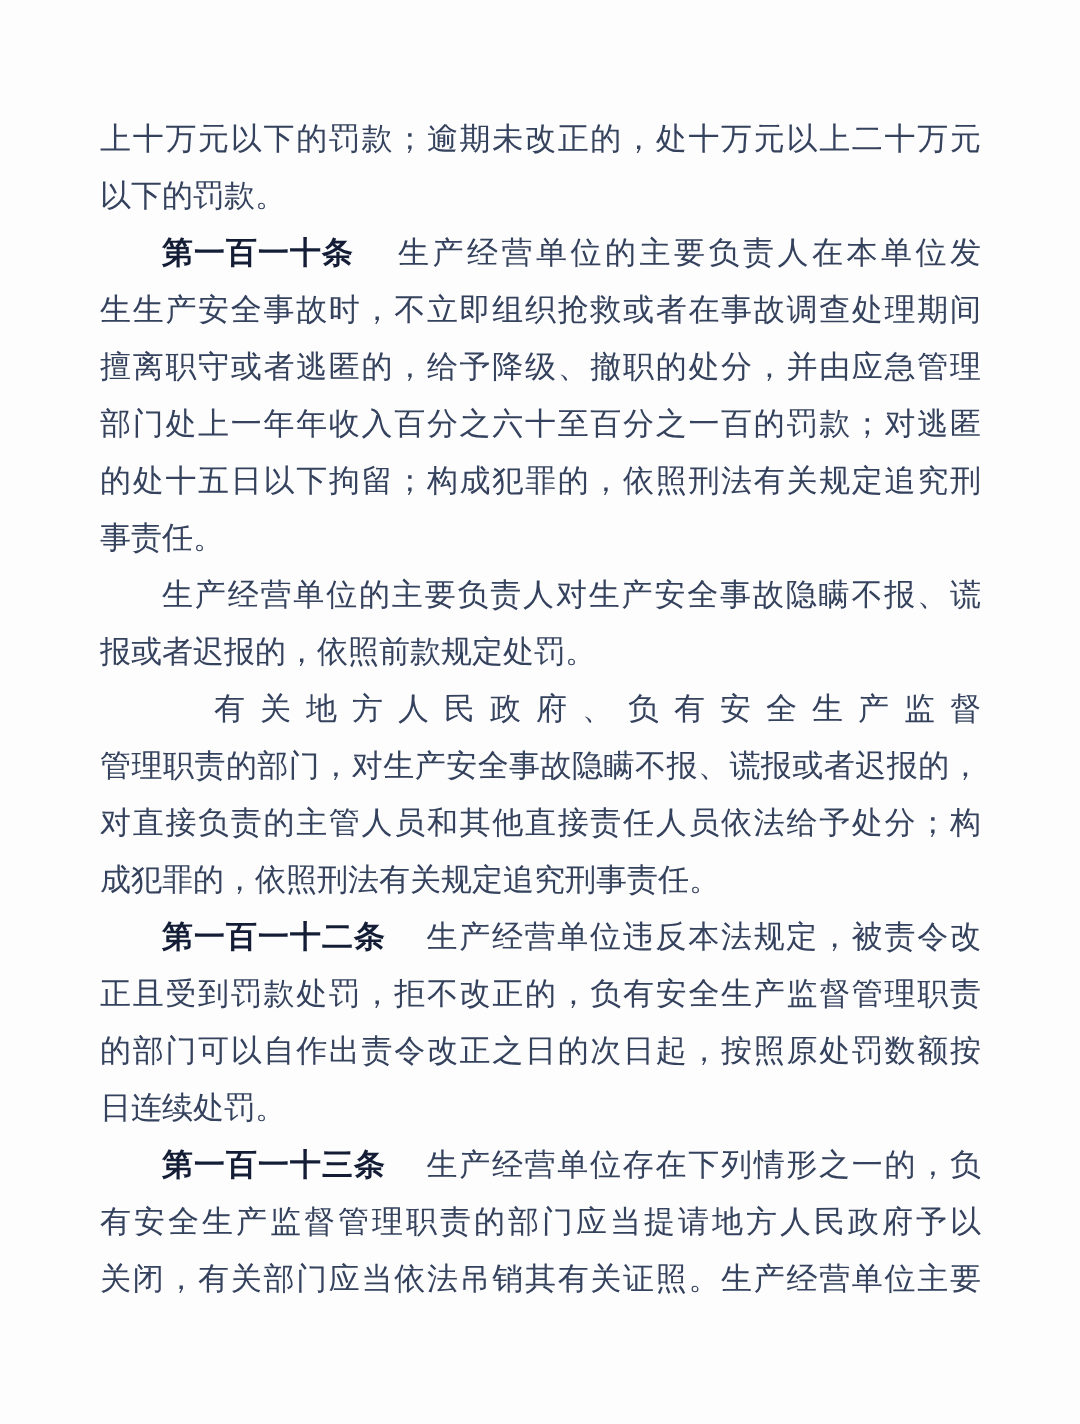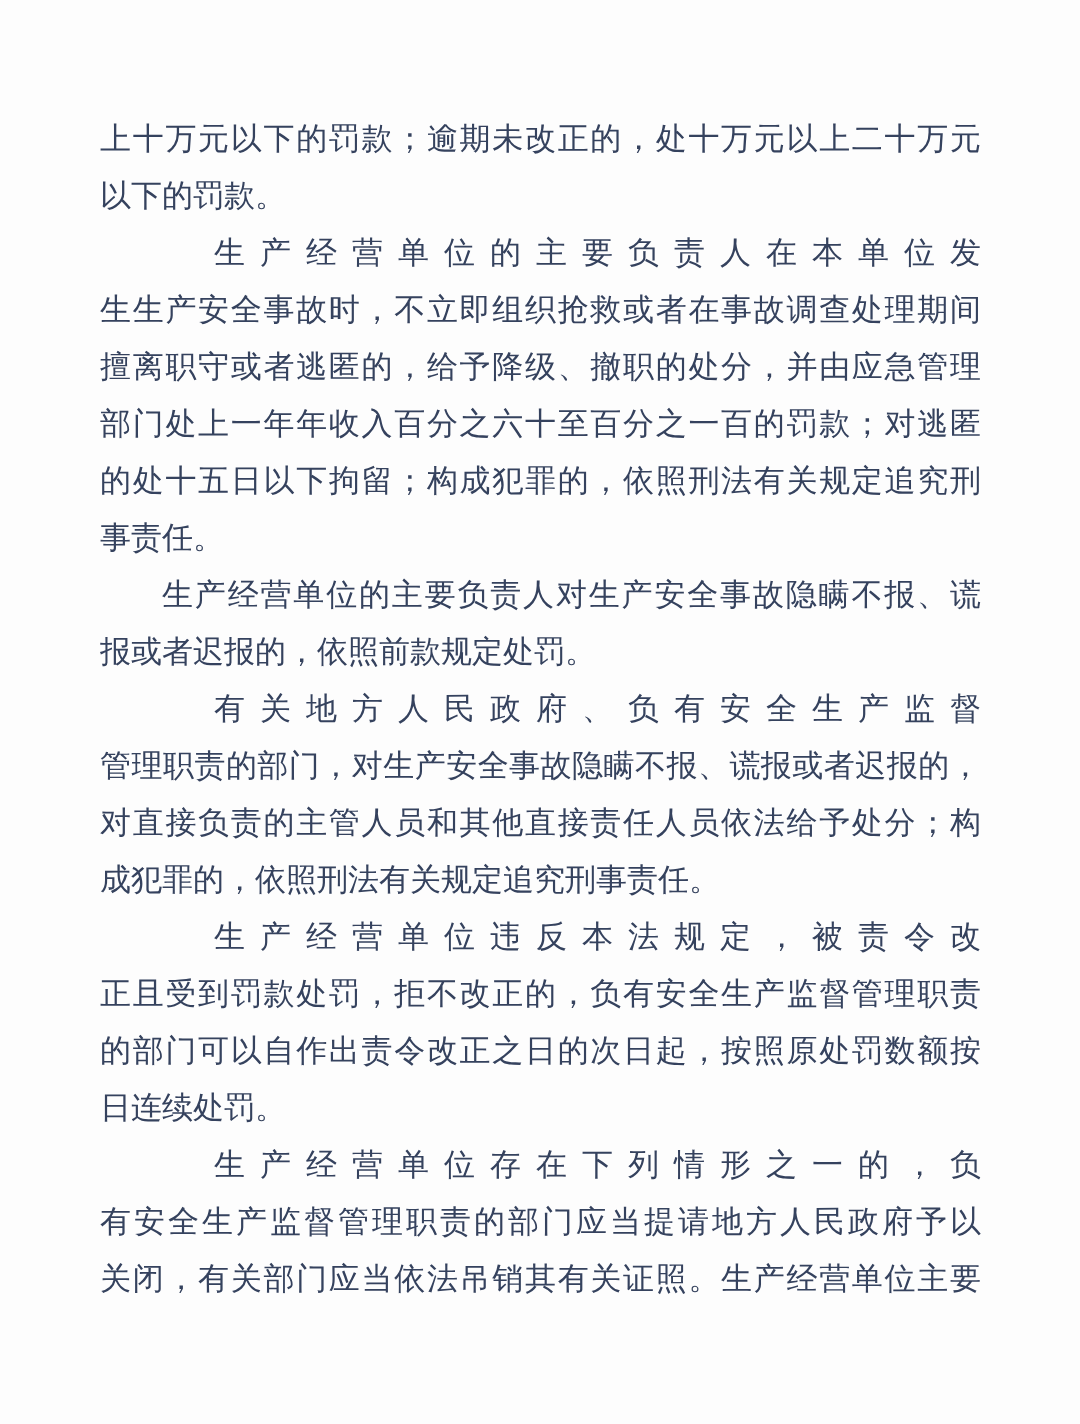--- a/index.html
+++ b/index.html
@@ -57,42 +57,42 @@
 </head>
 <body>
 
 <div class="page" style="background: rgb(253, 253, 253); color: rgb(53, 66, 94);">
   <div class="text-block">
       <div class="paragraph">
         <div class="line justify"><span>上</span><span>十</span><span>万</span><span>元</span><span>以</span><span>下</span><span>的</span><span>罚</span><span>款</span><span>；</span><span>逾</span><span>期</span><span>未</span><span>改</span><span>正</span><span>的</span><span>，</span><span>处</span><span>十</span><span>万</span><span>元</span><span>以</span><span>上</span><span>二</span><span>十</span><span>万</span><span>元</span></div>
         <div class="line natural"><span>以</span><span>下</span><span>的</span><span>罚</span><span>款</span><span>。</span></div>
       </div>
       <div class="paragraph">
-        <div class="line justify indent"><span class="lead-gap"></span><span>生</span><span>产</span><span>经</span><span>营</span><span>单</span><span>位</span><span>的</span><span>主</span><span>要</span><span>负</span><span>责</span><span>人</span><span>在</span><span>本</span><span>单</span><span>位</span><span>发</span></div>
+        <div class="line justify indent"><span class="lead" style="color: rgb(20, 29, 54);">第一百一十条</span><span class="lead-gap"></span><span>生</span><span>产</span><span>经</span><span>营</span><span>单</span><span>位</span><span>的</span><span>主</span><span>要</span><span>负</span><span>责</span><span>人</span><span>在</span><span>本</span><span>单</span><span>位</span><span>发</span></div>
         <div class="line justify"><span>生</span><span>生</span><span>产</span><span>安</span><span>全</span><span>事</span><span>故</span><span>时</span><span>，</span><span>不</span><span>立</span><span>即</span><span>组</span><span>织</span><span>抢</span><span>救</span><span>或</span><span>者</span><span>在</span><span>事</span><span>故</span><span>调</span><span>查</span><span>处</span><span>理</span><span>期</span><span>间</span></div>
         <div class="line justify"><span>擅</span><span>离</span><span>职</span><span>守</span><span>或</span><span>者</span><span>逃</span><span>匿</span><span>的</span><span>，</span><span>给</span><span>予</span><span>降</span><span>级</span><span>、</span><span>撤</span><span>职</span><span>的</span><span>处</span><span>分</span><span>，</span><span>并</span><span>由</span><span>应</span><span>急</span><span>管</span><span>理</span></div>
         <div class="line justify"><span>部</span><span>门</span><span>处</span><span>上</span><span>一</span><span>年</span><span>年</span><span>收</span><span>入</span><span>百</span><span>分</span><span>之</span><span>六</span><span>十</span><span>至</span><span>百</span><span>分</span><span>之</span><span>一</span><span>百</span><span>的</span><span>罚</span><span>款</span><span>；</span><span>对</span><span>逃</span><span>匿</span></div>
         <div class="line justify"><span>的</span><span>处</span><span>十</span><span>五</span><span>日</span><span>以</span><span>下</span><span>拘</span><span>留</span><span>；</span><span>构</span><span>成</span><span>犯</span><span>罪</span><span>的</span><span>，</span><span>依</span><span>照</span><span>刑</span><span>法</span><span>有</span><span>关</span><span>规</span><span>定</span><span>追</span><span>究</span><span>刑</span></div>
         <div class="line natural"><span>事</span><span>责</span><span>任</span><span>。</span></div>
       </div>
       <div class="paragraph">
         <div class="line justify indent"><span>生</span><span>产</span><span>经</span><span>营</span><span>单</span><span>位</span><span>的</span><span>主</span><span>要</span><span>负</span><span>责</span><span>人</span><span>对</span><span>生</span><span>产</span><span>安</span><span>全</span><span>事</span><span>故</span><span>隐</span><span>瞒</span><span>不</span><span>报</span><span>、</span><span>谎</span></div>
         <div class="line natural"><span>报</span><span>或</span><span>者</span><span>迟</span><span>报</span><span>的</span><span>，</span><span>依</span><span>照</span><span>前</span><span>款</span><span>规</span><span>定</span><span>处</span><span>罚</span><span>。</span></div>
       </div>
       <div class="paragraph">
         <div class="line justify indent"><span class="lead-gap"></span><span>有</span><span>关</span><span>地</span><span>方</span><span>人</span><span>民</span><span>政</span><span>府</span><span>、</span><span>负</span><span>有</span><span>安</span><span>全</span><span>生</span><span>产</span><span>监</span><span>督</span></div>
         <div class="line justify"><span>管</span><span>理</span><span>职</span><span>责</span><span>的</span><span>部</span><span>门</span><span>，</span><span>对</span><span>生</span><span>产</span><span>安</span><span>全</span><span>事</span><span>故</span><span>隐</span><span>瞒</span><span>不</span><span>报</span><span>、</span><span>谎</span><span>报</span><span>或</span><span>者</span><span>迟</span><span>报</span><span>的</span><span>，</span></div>
         <div class="line justify"><span>对</span><span>直</span><span>接</span><span>负</span><span>责</span><span>的</span><span>主</span><span>管</span><span>人</span><span>员</span><span>和</span><span>其</span><span>他</span><span>直</span><span>接</span><span>责</span><span>任</span><span>人</span><span>员</span><span>依</span><span>法</span><span>给</span><span>予</span><span>处</span><span>分</span><span>；</span><span>构</span></div>
         <div class="line natural"><span>成</span><span>犯</span><span>罪</span><span>的</span><span>，</span><span>依</span><span>照</span><span>刑</span><span>法</span><span>有</span><span>关</span><span>规</span><span>定</span><span>追</span><span>究</span><span>刑</span><span>事</span><span>责</span><span>任</span><span>。</span></div>
       </div>
       <div class="paragraph">
-        <div class="line justify indent"><span class="lead-gap"></span><span>生</span><span>产</span><span>经</span><span>营</span><span>单</span><span>位</span><span>违</span><span>反</span><span>本</span><span>法</span><span>规</span><span>定</span><span>，</span><span>被</span><span>责</span><span>令</span><span>改</span></div>
+        <div class="line justify indent"><span class="lead" style="color: rgb(20, 29, 54);">第一百一十二条</span><span class="lead-gap"></span><span>生</span><span>产</span><span>经</span><span>营</span><span>单</span><span>位</span><span>违</span><span>反</span><span>本</span><span>法</span><span>规</span><span>定</span><span>，</span><span>被</span><span>责</span><span>令</span><span>改</span></div>
         <div class="line justify"><span>正</span><span>且</span><span>受</span><span>到</span><span>罚</span><span>款</span><span>处</span><span>罚</span><span>，</span><span>拒</span><span>不</span><span>改</span><span>正</span><span>的</span><span>，</span><span>负</span><span>有</span><span>安</span><span>全</span><span>生</span><span>产</span><span>监</span><span>督</span><span>管</span><span>理</span><span>职</span><span>责</span></div>
         <div class="line justify"><span>的</span><span>部</span><span>门</span><span>可</span><span>以</span><span>自</span><span>作</span><span>出</span><span>责</span><span>令</span><span>改</span><span>正</span><span>之</span><span>日</span><span>的</span><span>次</span><span>日</span><span>起</span><span>，</span><span>按</span><span>照</span><span>原</span><span>处</span><span>罚</span><span>数</span><span>额</span><span>按</span></div>
         <div class="line natural"><span>日</span><span>连</span><span>续</span><span>处</span><span>罚</span><span>。</span></div>
       </div>
       <div class="paragraph">
-        <div class="line justify indent"><span class="lead-gap"></span><span>生</span><span>产</span><span>经</span><span>营</span><span>单</span><span>位</span><span>存</span><span>在</span><span>下</span><span>列</span><span>情</span><span>形</span><span>之</span><span>一</span><span>的</span><span>，</span><span>负</span></div>
+        <div class="line justify indent"><span class="lead" style="color: rgb(20, 29, 54);">第一百一十三条</span><span class="lead-gap"></span><span>生</span><span>产</span><span>经</span><span>营</span><span>单</span><span>位</span><span>存</span><span>在</span><span>下</span><span>列</span><span>情</span><span>形</span><span>之</span><span>一</span><span>的</span><span>，</span><span>负</span></div>
         <div class="line justify"><span>有</span><span>安</span><span>全</span><span>生</span><span>产</span><span>监</span><span>督</span><span>管</span><span>理</span><span>职</span><span>责</span><span>的</span><span>部</span><span>门</span><span>应</span><span>当</span><span>提</span><span>请</span><span>地</span><span>方</span><span>人</span><span>民</span><span>政</span><span>府</span><span>予</span><span>以</span></div>
         <div class="line justify"><span>关</span><span>闭</span><span>，</span><span>有</span><span>关</span><span>部</span><span>门</span><span>应</span><span>当</span><span>依</span><span>法</span><span>吊</span><span>销</span><span>其</span><span>有</span><span>关</span><span>证</span><span>照</span><span>。</span><span>生</span><span>产</span><span>经</span><span>营</span><span>单</span><span>位</span><span>主</span><span>要</span></div>
       </div>
     </div>
 </div>
 
 </body></html>

